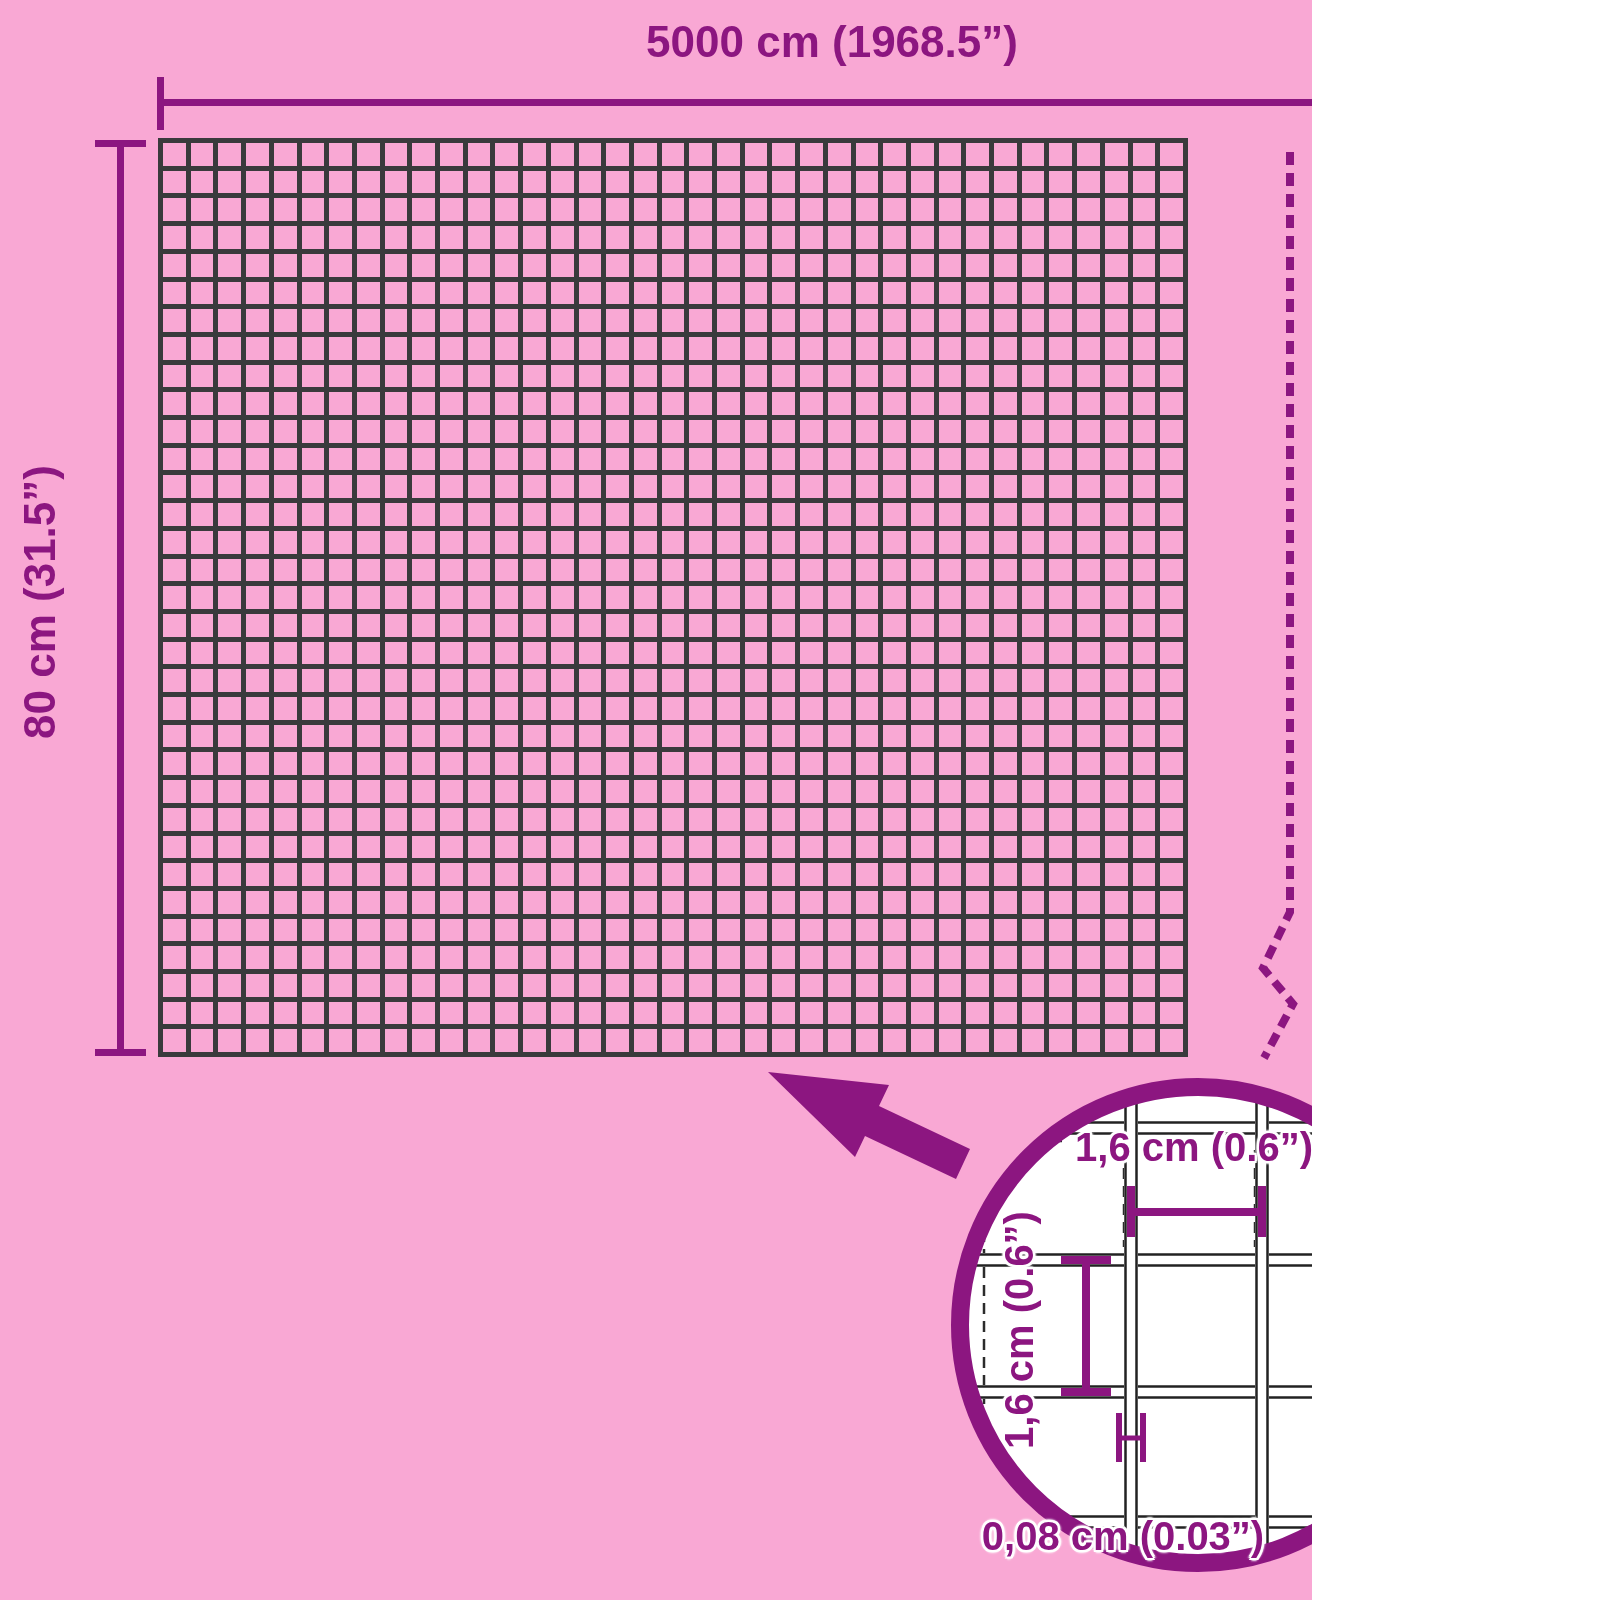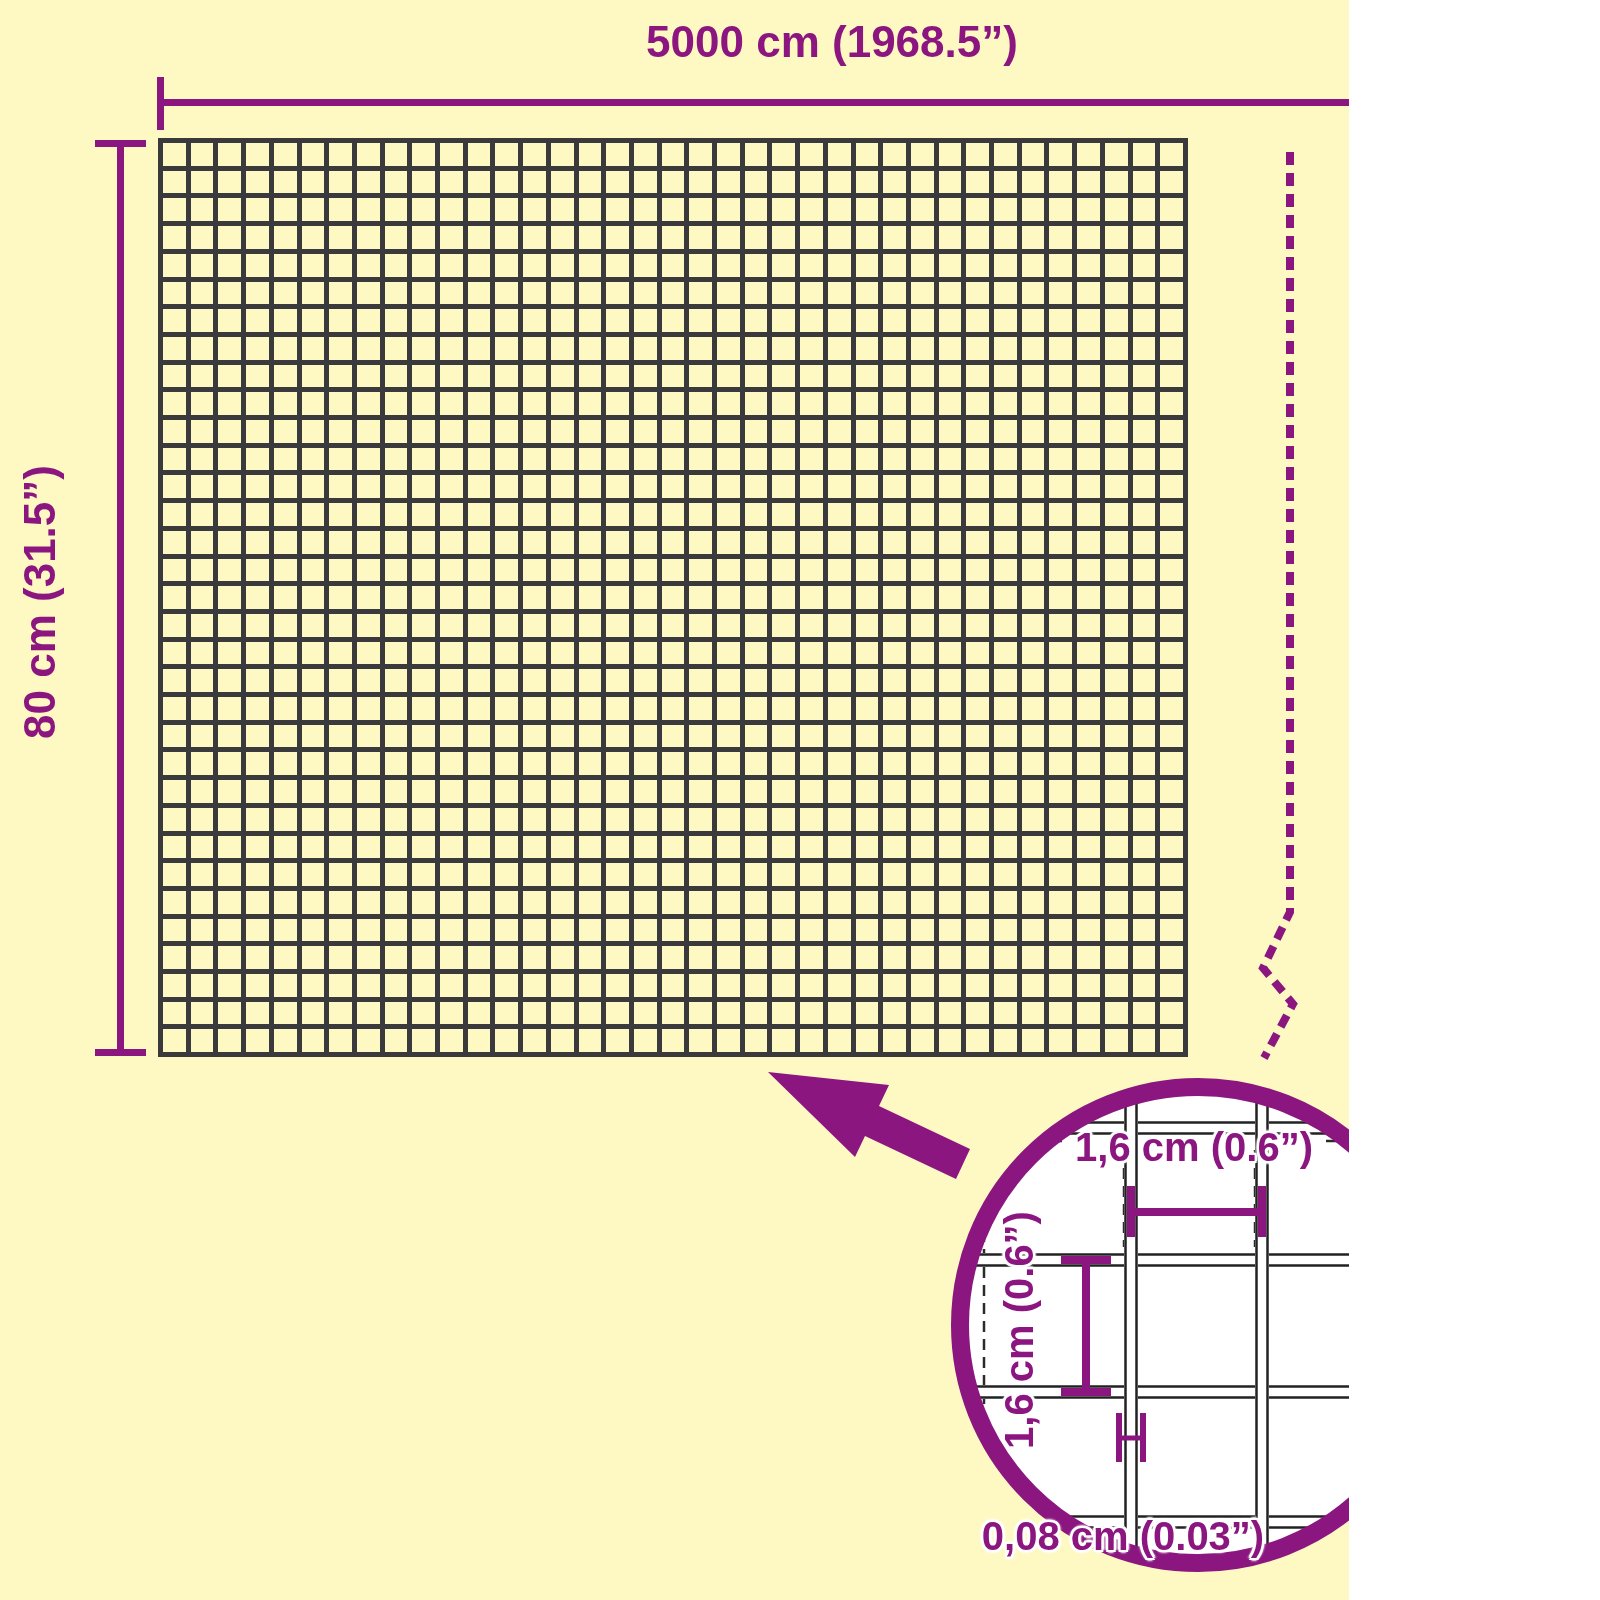--- a/index.html
+++ b/index.html
@@ -1,22 +1,21 @@
 <!DOCTYPE html>
 <html><head>
 <meta charset="utf-8">
 <style>
   html,body{margin:0;padding:0;background:#fff;}
   .canvas{
     position:relative;
     width:1312px;height:1600px;
-    background:#fef9c3;
+    background:#f9a8d4;
     overflow:hidden;
     font-family:"Liberation Sans","DejaVu Sans",sans-serif;
-    padding-left:37px;
   }
   .dim-line{position:absolute;background:#8C1680;}
   .dim-label{
     position:absolute;
     color:#8C1680;
     font-weight:bold;
     white-space:nowrap;
     line-height:1;
   }
   .label-xl{font-size:44px;}

